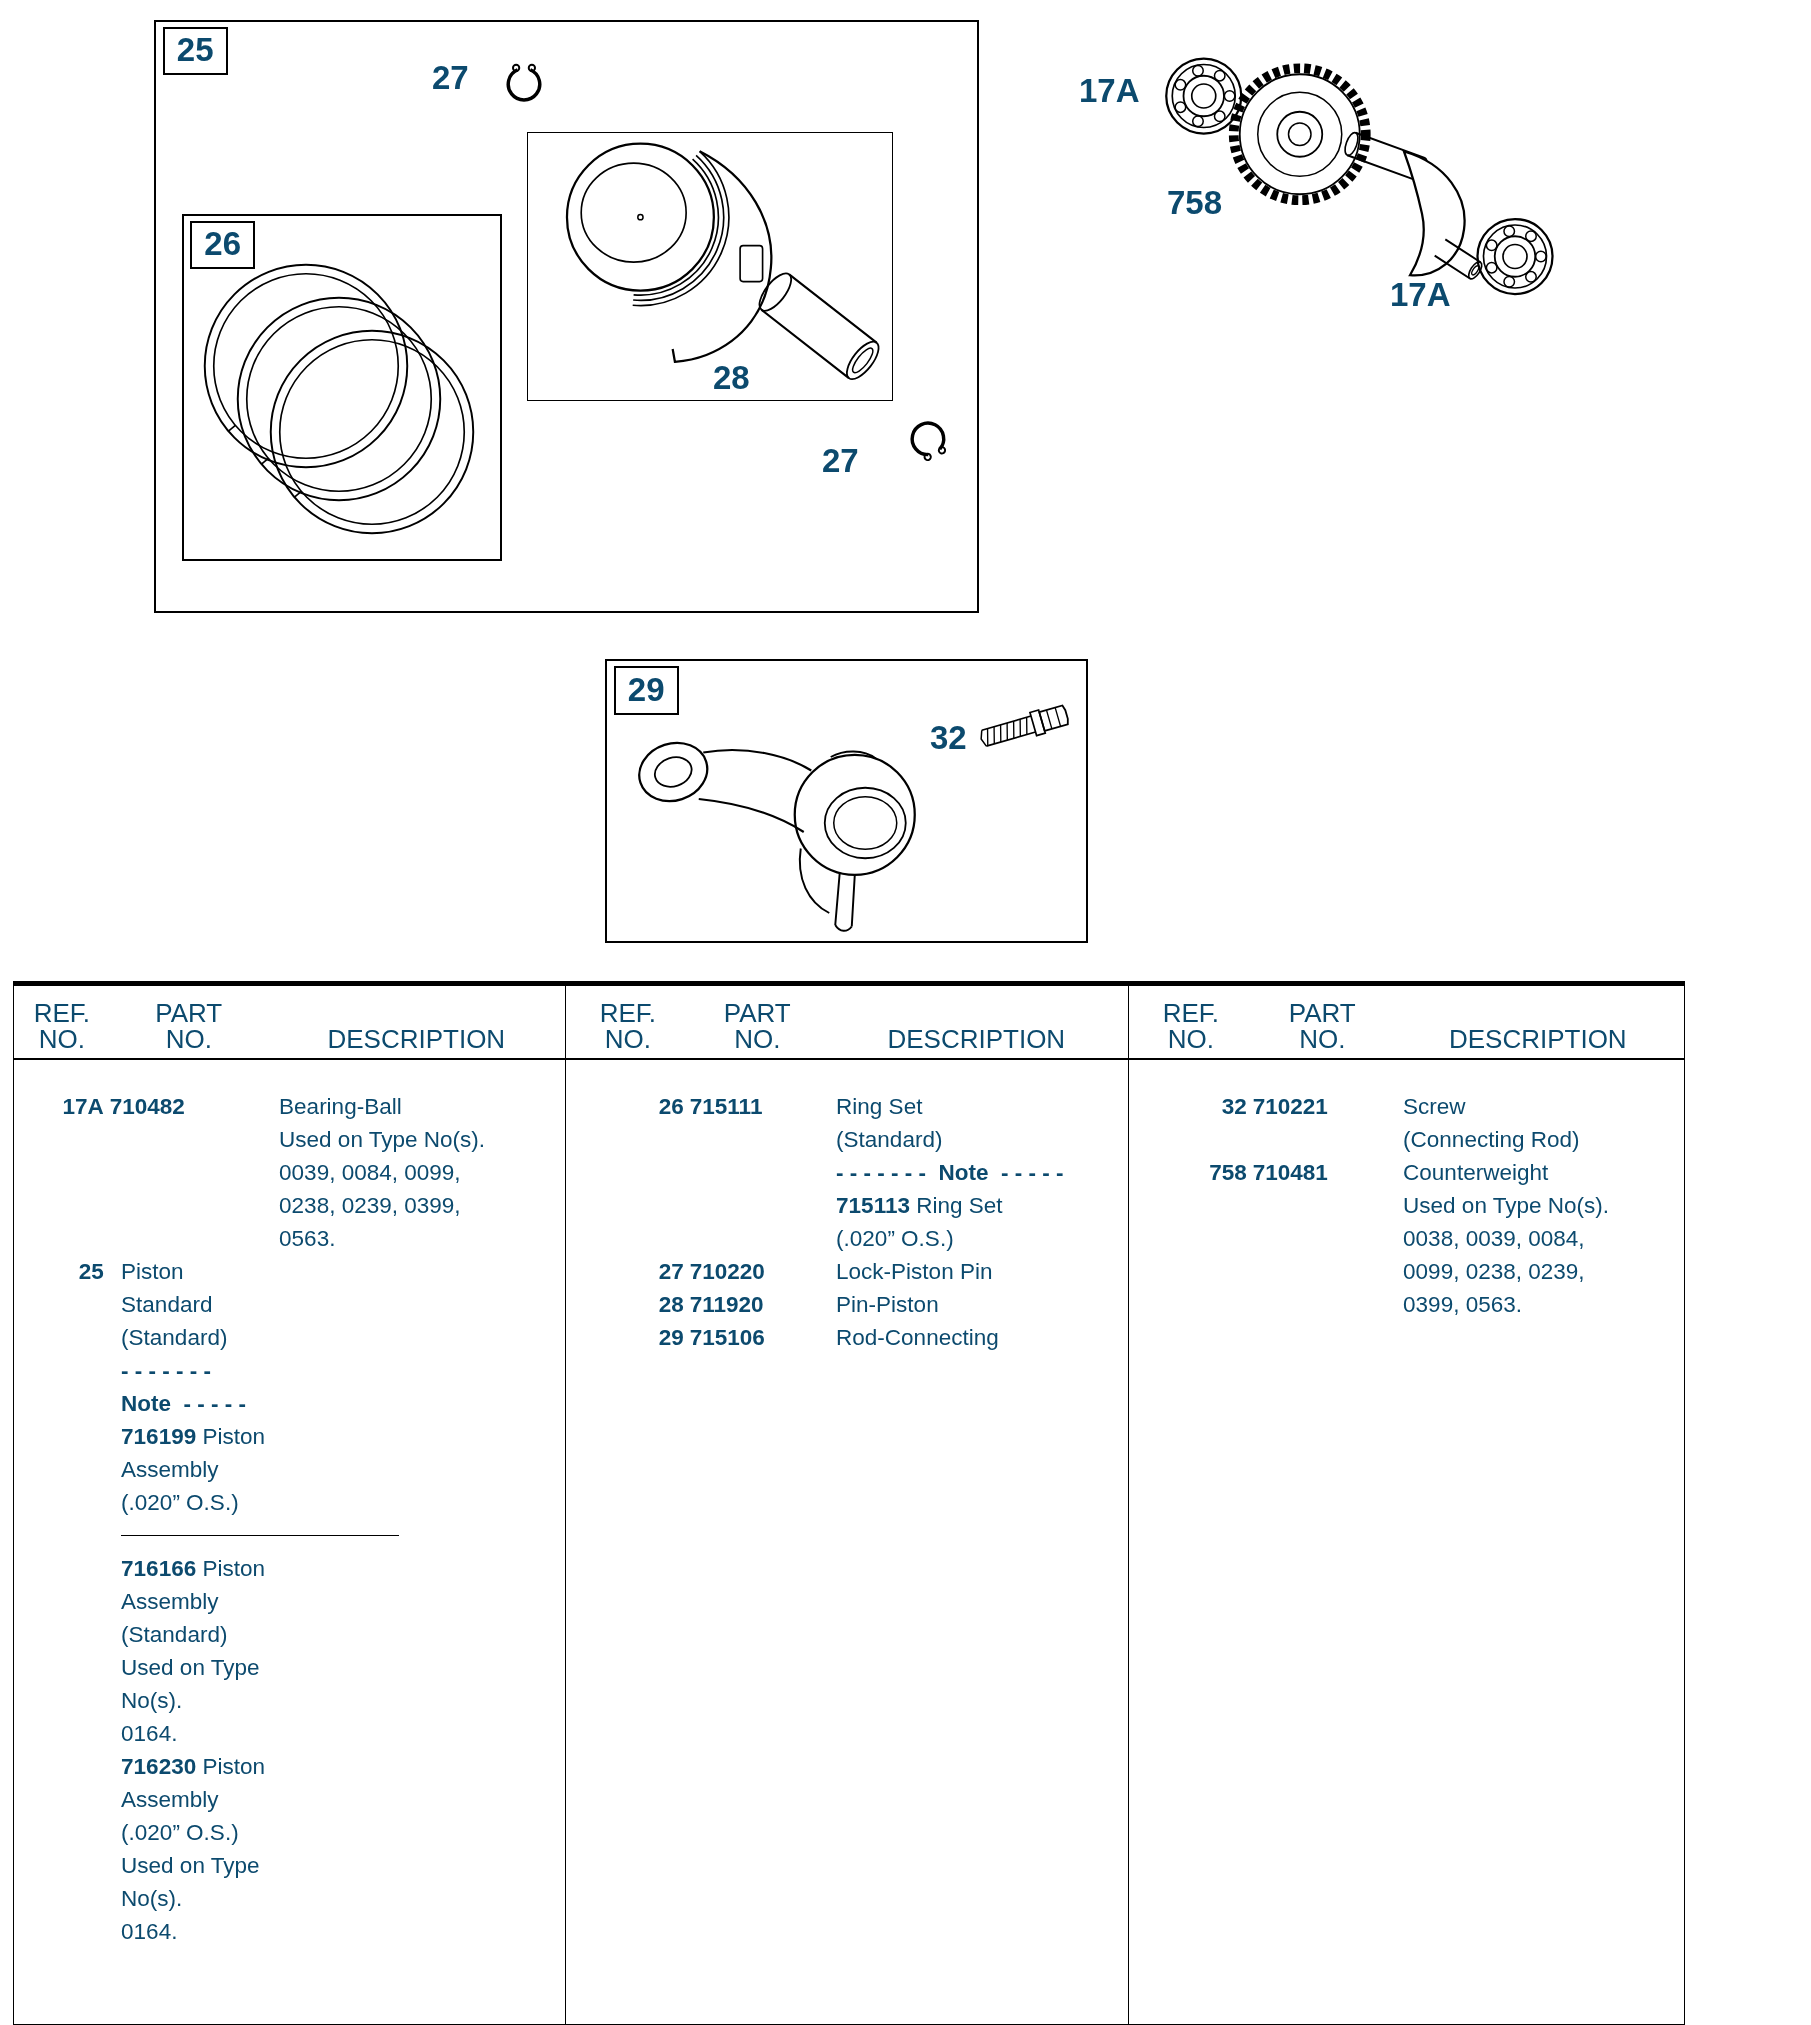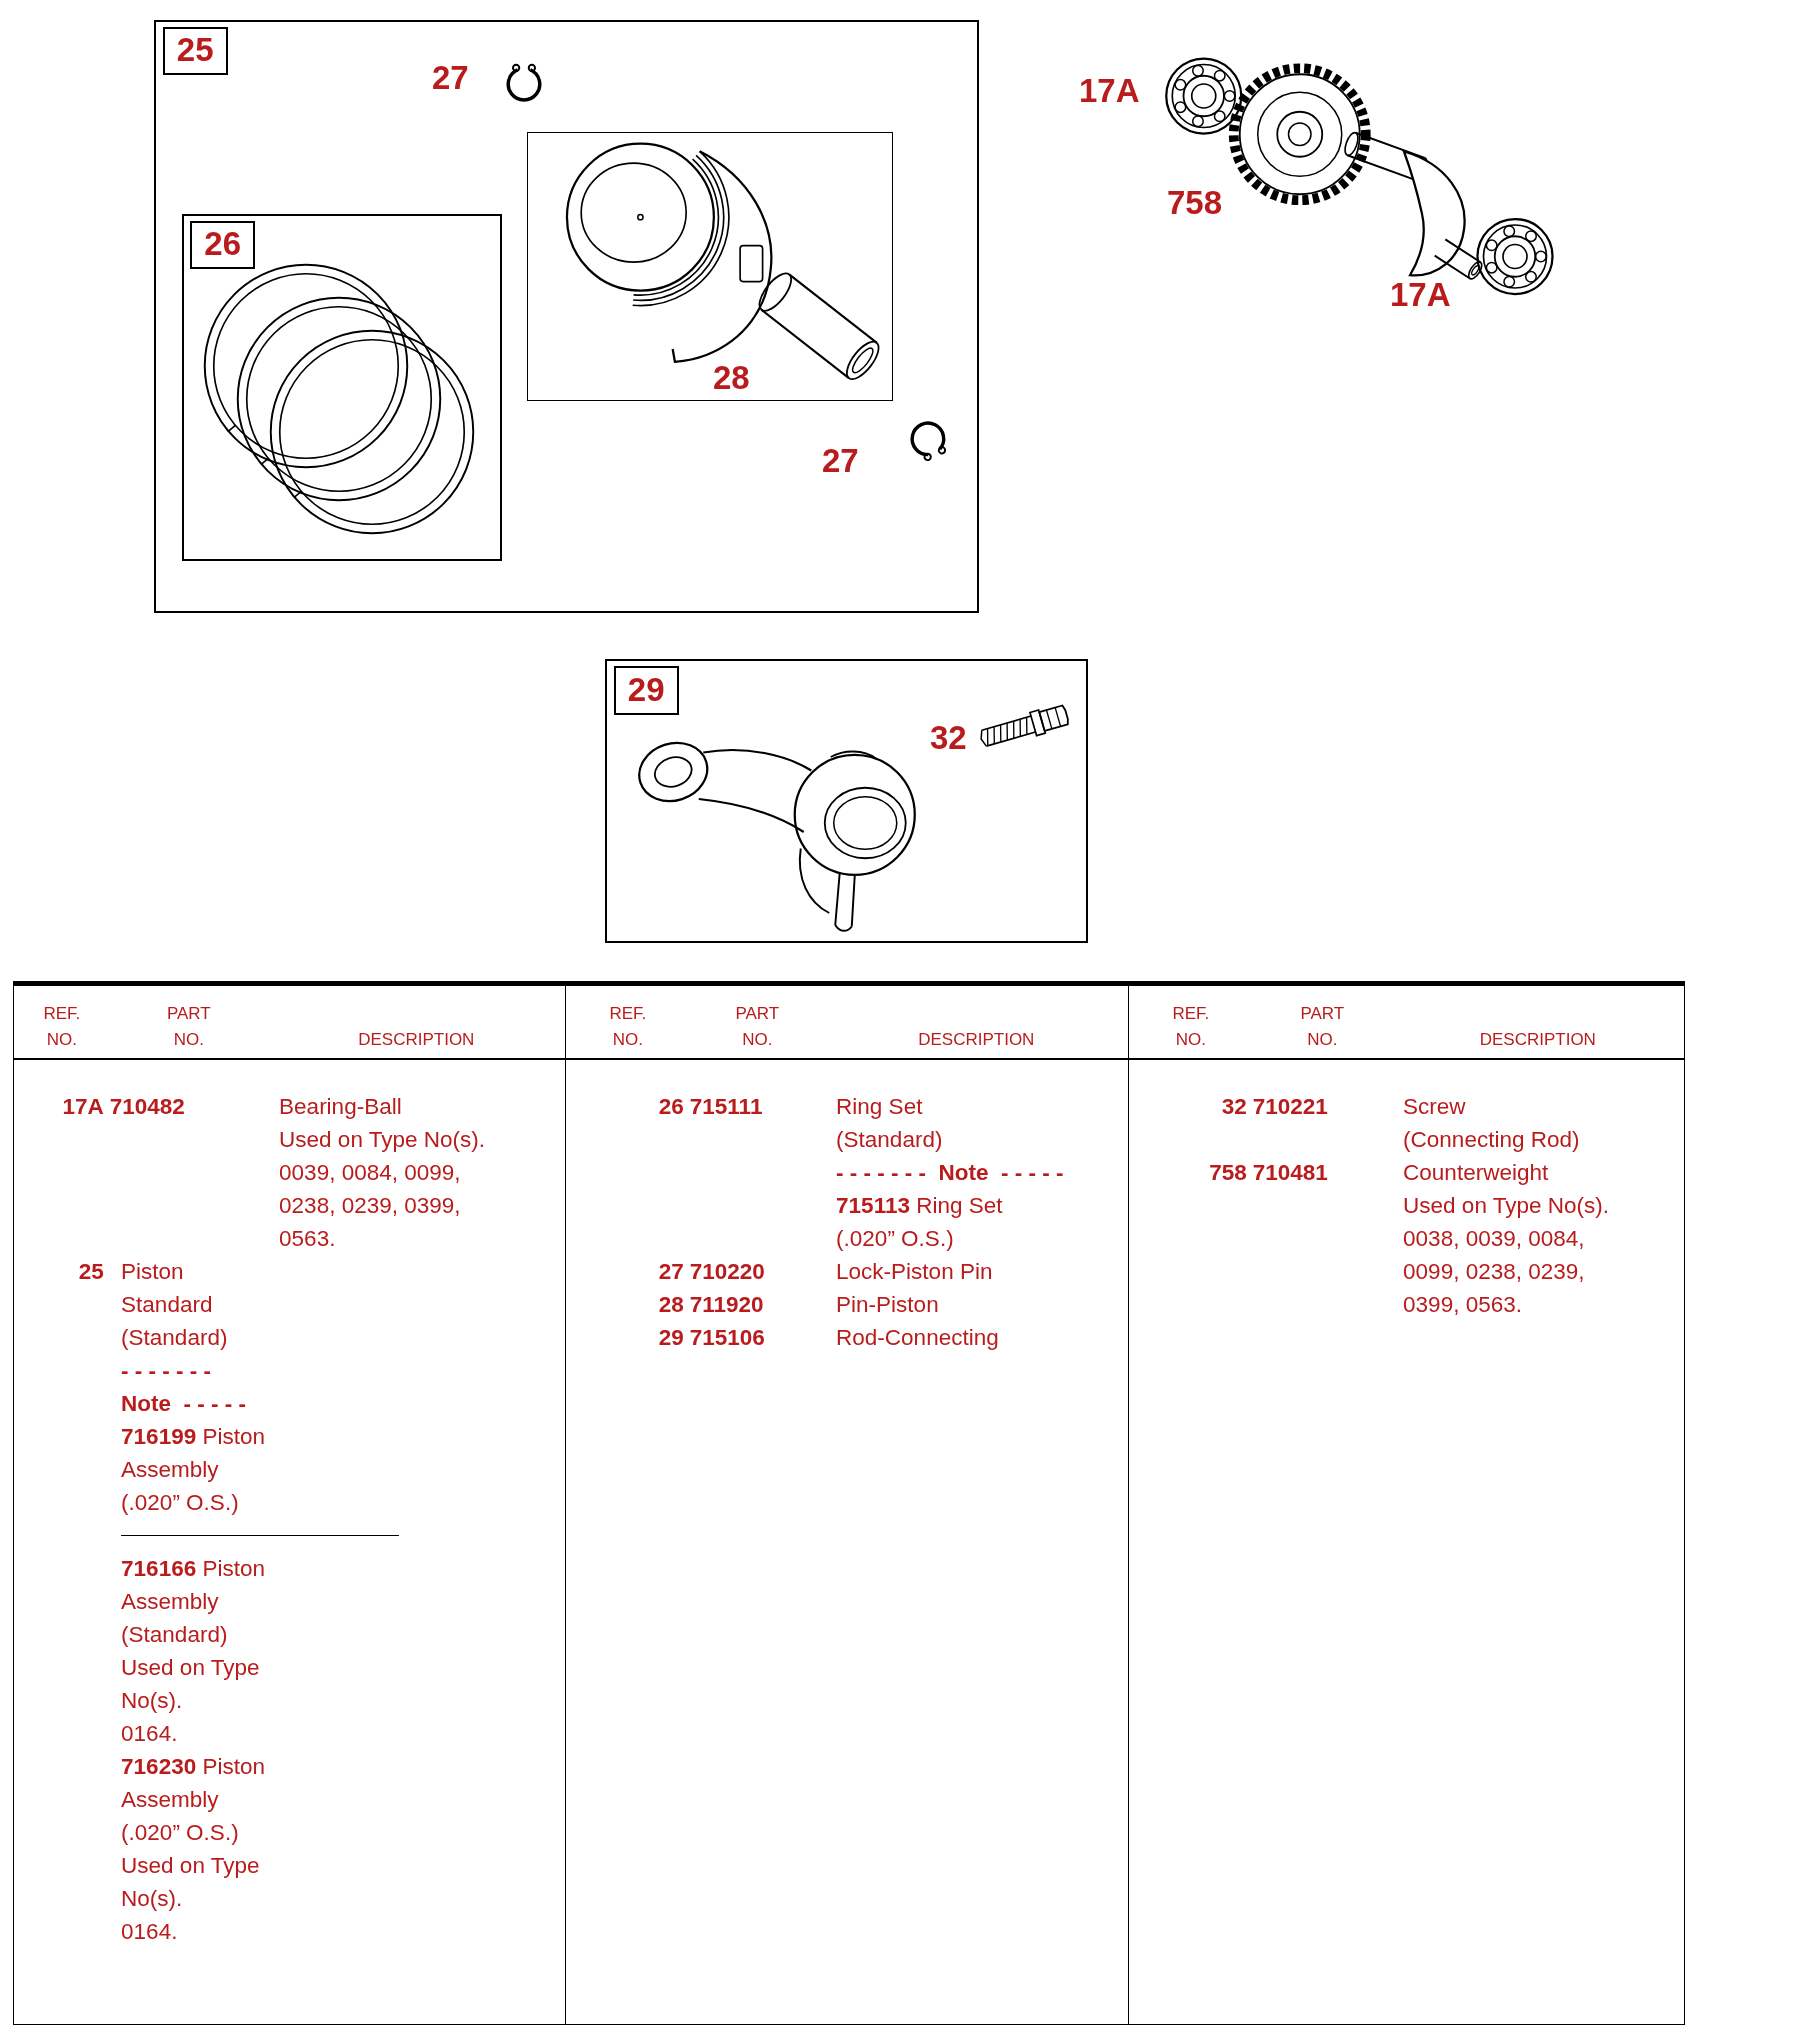--- a/index.html
+++ b/index.html
@@ -1,18 +1,18 @@
 <!DOCTYPE html>
 <html style="font-size:12px"><head>
 <meta charset="utf-8">
 <style>
   html,body { margin:0; padding:0; background:#fff; }
   .page {
     position:relative; width:1811px; height:2025px; background:#ffffff;
-    font-family:"Liberation Sans","DejaVu Sans",sans-serif; color:#b91c1c;
+    font-family:"Liberation Sans","DejaVu Sans",sans-serif; color:#0c4a6e;
     overflow:hidden;
   }
   svg { display:block; }
   
   .pbox { position:absolute; border:2.3px solid #000; background:#fff; box-sizing:border-box; }
   .box25 { left:154px; top:19.5px;  width:825px; height:593px; }
   .box26 { left:25.5px;  top:192px; width:320px;  height:347px; }
   .boxpiston { left:371px; top:110px; width:366px; height:269px; border-width:1.9px; }
   .box29 { left:605px; top:659px; width:483px; height:284px; }
   .boxlabel {
@@ -37,21 +37,21 @@
   
   .table {
     position:absolute; left:12.8px; top:981px; width:1672px; height:1044px;
     border:1.9px solid #000; border-top-width:5.3px; box-sizing:border-box;
     display:grid; grid-template-columns:551px 563px 1fr; background:#fff;
   }
   .col { border-left:1.9px solid #000; display:flex; flex-direction:column; min-width:0; }
   .col:first-child { border-left:none; }
   .col-header {
     height:66px; border-bottom:2.3px solid #000; display:grid; align-items:end;
-    padding-bottom:6px; font-size:17px; box-sizing:content-box;
+    padding-bottom:6px; font-size:26px; box-sizing:content-box;
   }
   .c0 .col-header, .c0 .entry { grid-template-columns:96px 158px 1fr; }
   .c1 .col-header, .c1 .entry { grid-template-columns:124px 135px 1fr; }
   .c2 .col-header, .c2 .entry { grid-template-columns:124px 139px 1fr; }
   .h { text-align:center; line-height:25.5px; }
   .entries { padding-top:30px; font-size:22.5px; }
   .entry { display:grid; line-height:33px; }
   .entry .ref  { text-align:right; font-weight:bold; padding-right:6px; }
   .entry .part { text-align:left; font-weight:bold; padding-right:15.8px; }
   .entry .desc { padding-left:11.3px; }

